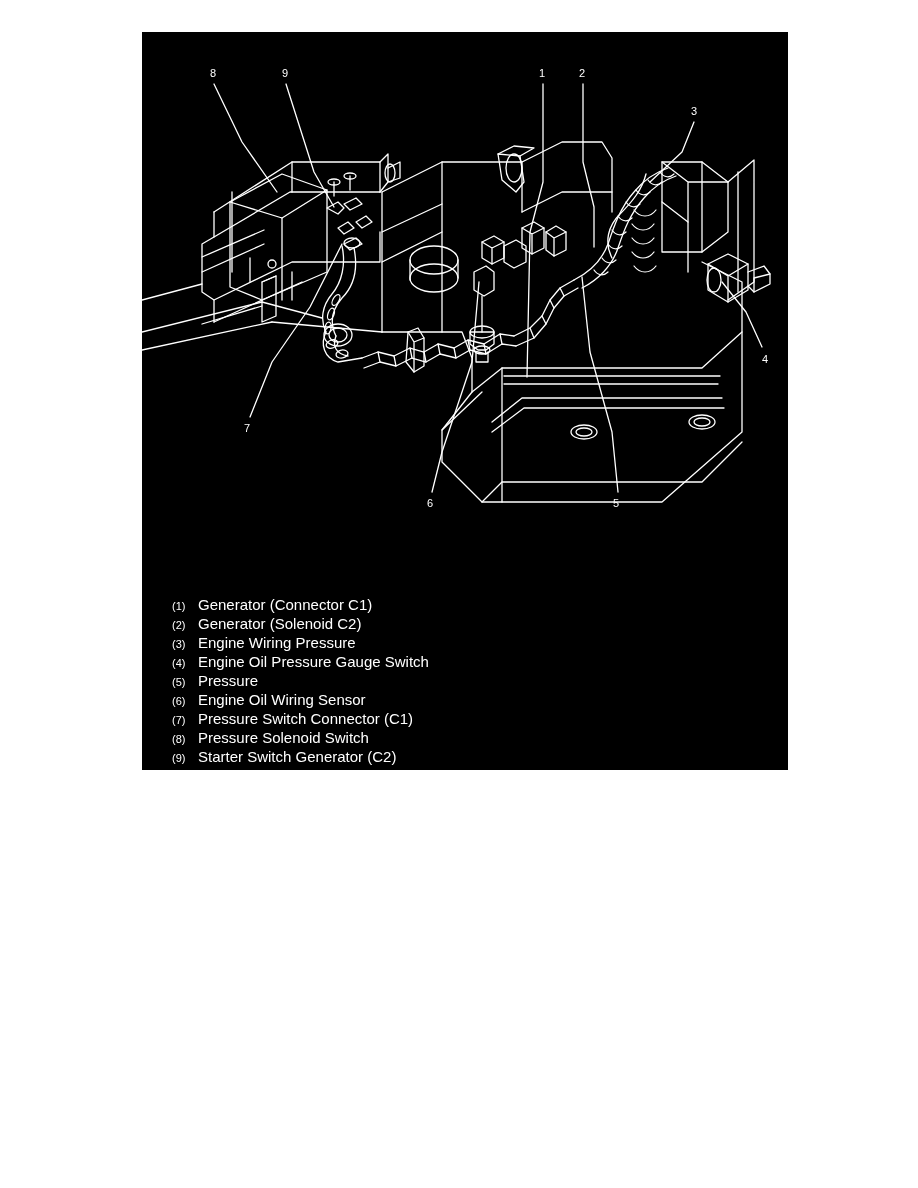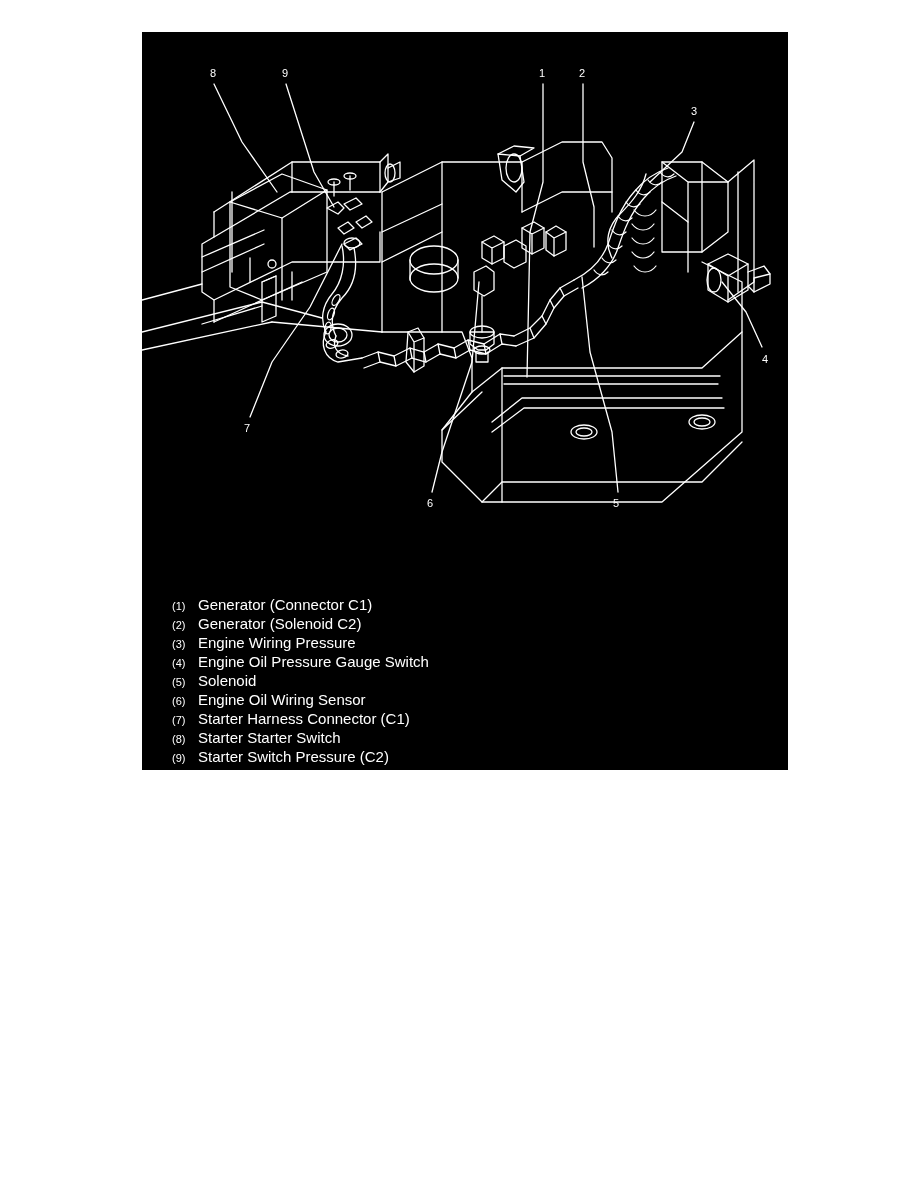--- a/index.html
+++ b/index.html
@@ -287,33 +287,33 @@
     <div class="legend-row">
       <span class="legend-num">(3)</span>
       <span class="legend-label">Engine Wiring Pressure</span>
     </div>
     <div class="legend-row">
       <span class="legend-num">(4)</span>
       <span class="legend-label">Engine Oil Pressure Gauge Switch</span>
     </div>
     <div class="legend-row">
       <span class="legend-num">(5)</span>
-      <span class="legend-label">Solenoid</span>
+      <span class="legend-label">Pressure</span>
     </div>
     <div class="legend-row">
       <span class="legend-num">(6)</span>
       <span class="legend-label">Engine Oil Wiring Sensor</span>
     </div>
     <div class="legend-row">
       <span class="legend-num">(7)</span>
-      <span class="legend-label">Starter Harness Connector (C1)</span>
+      <span class="legend-label">Pressure Switch Connector (C1)</span>
     </div>
     <div class="legend-row">
       <span class="legend-num">(8)</span>
-      <span class="legend-label">Starter Starter Switch</span>
+      <span class="legend-label">Pressure Solenoid Switch</span>
     </div>
     <div class="legend-row">
       <span class="legend-num">(9)</span>
-      <span class="legend-label">Starter Switch Pressure (C2)</span>
+      <span class="legend-label">Starter Switch Generator (C2)</span>
     </div>
   </div>
 
 </div>
 
 </body></html>

